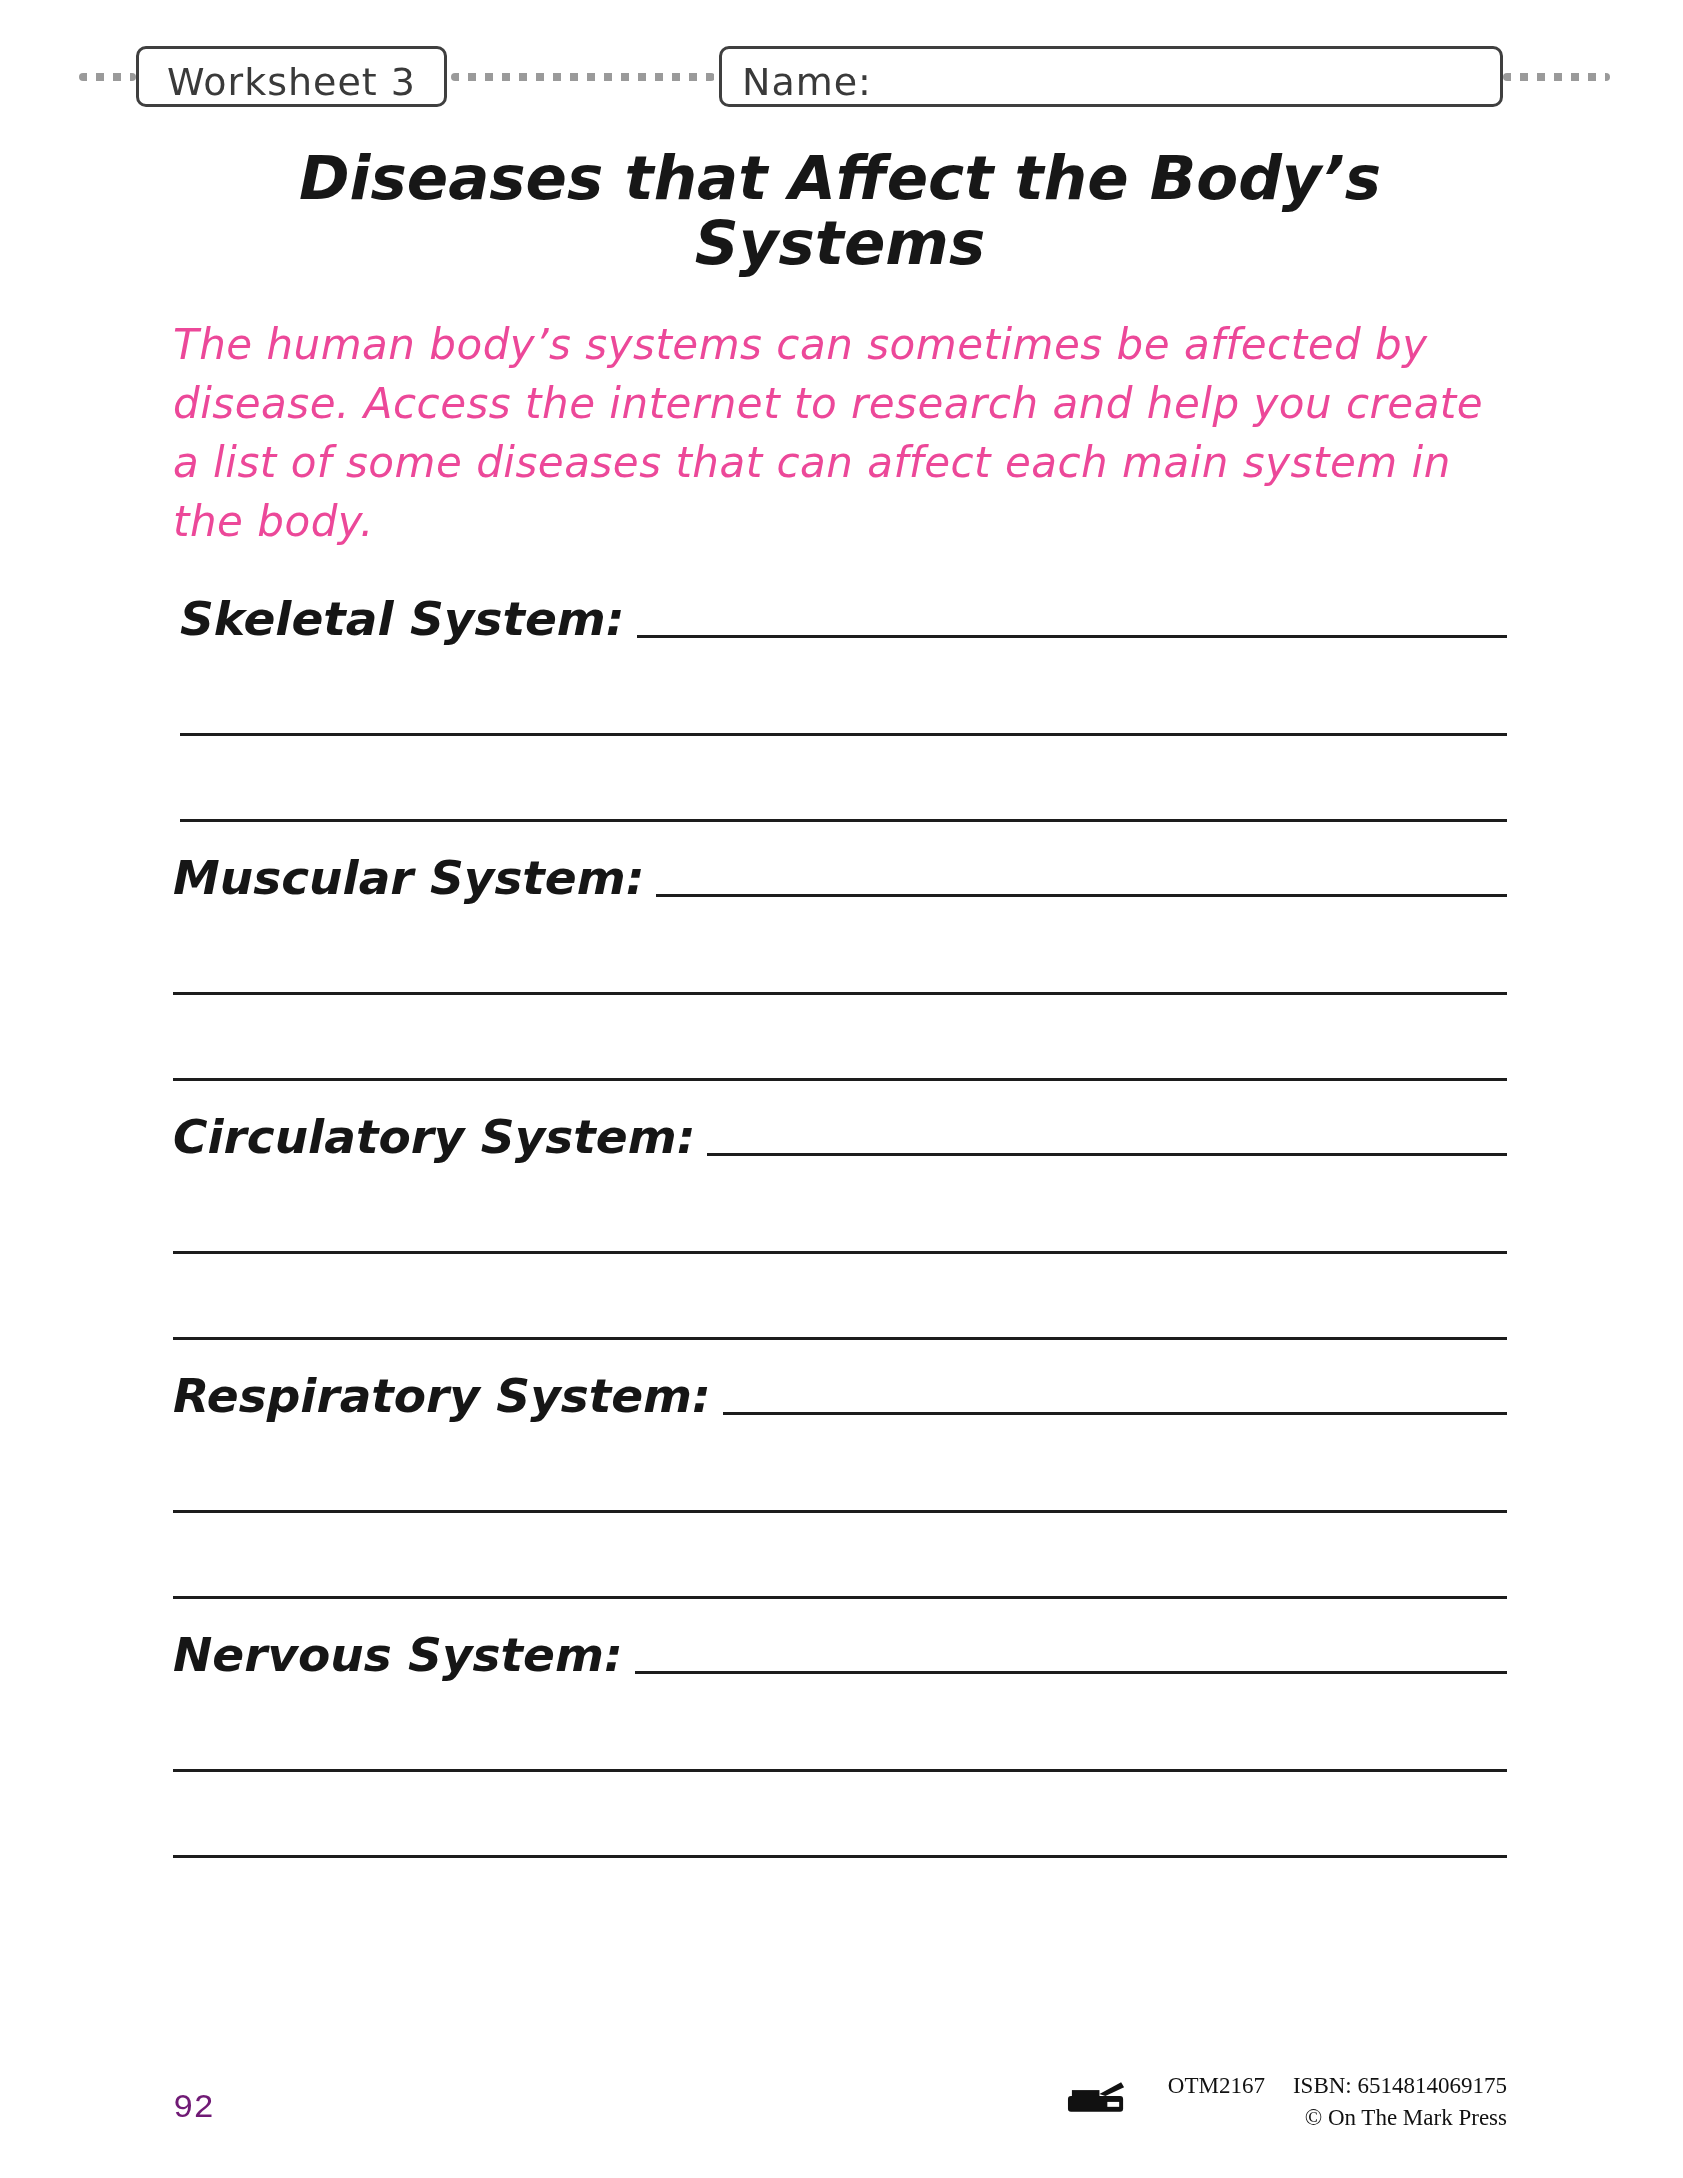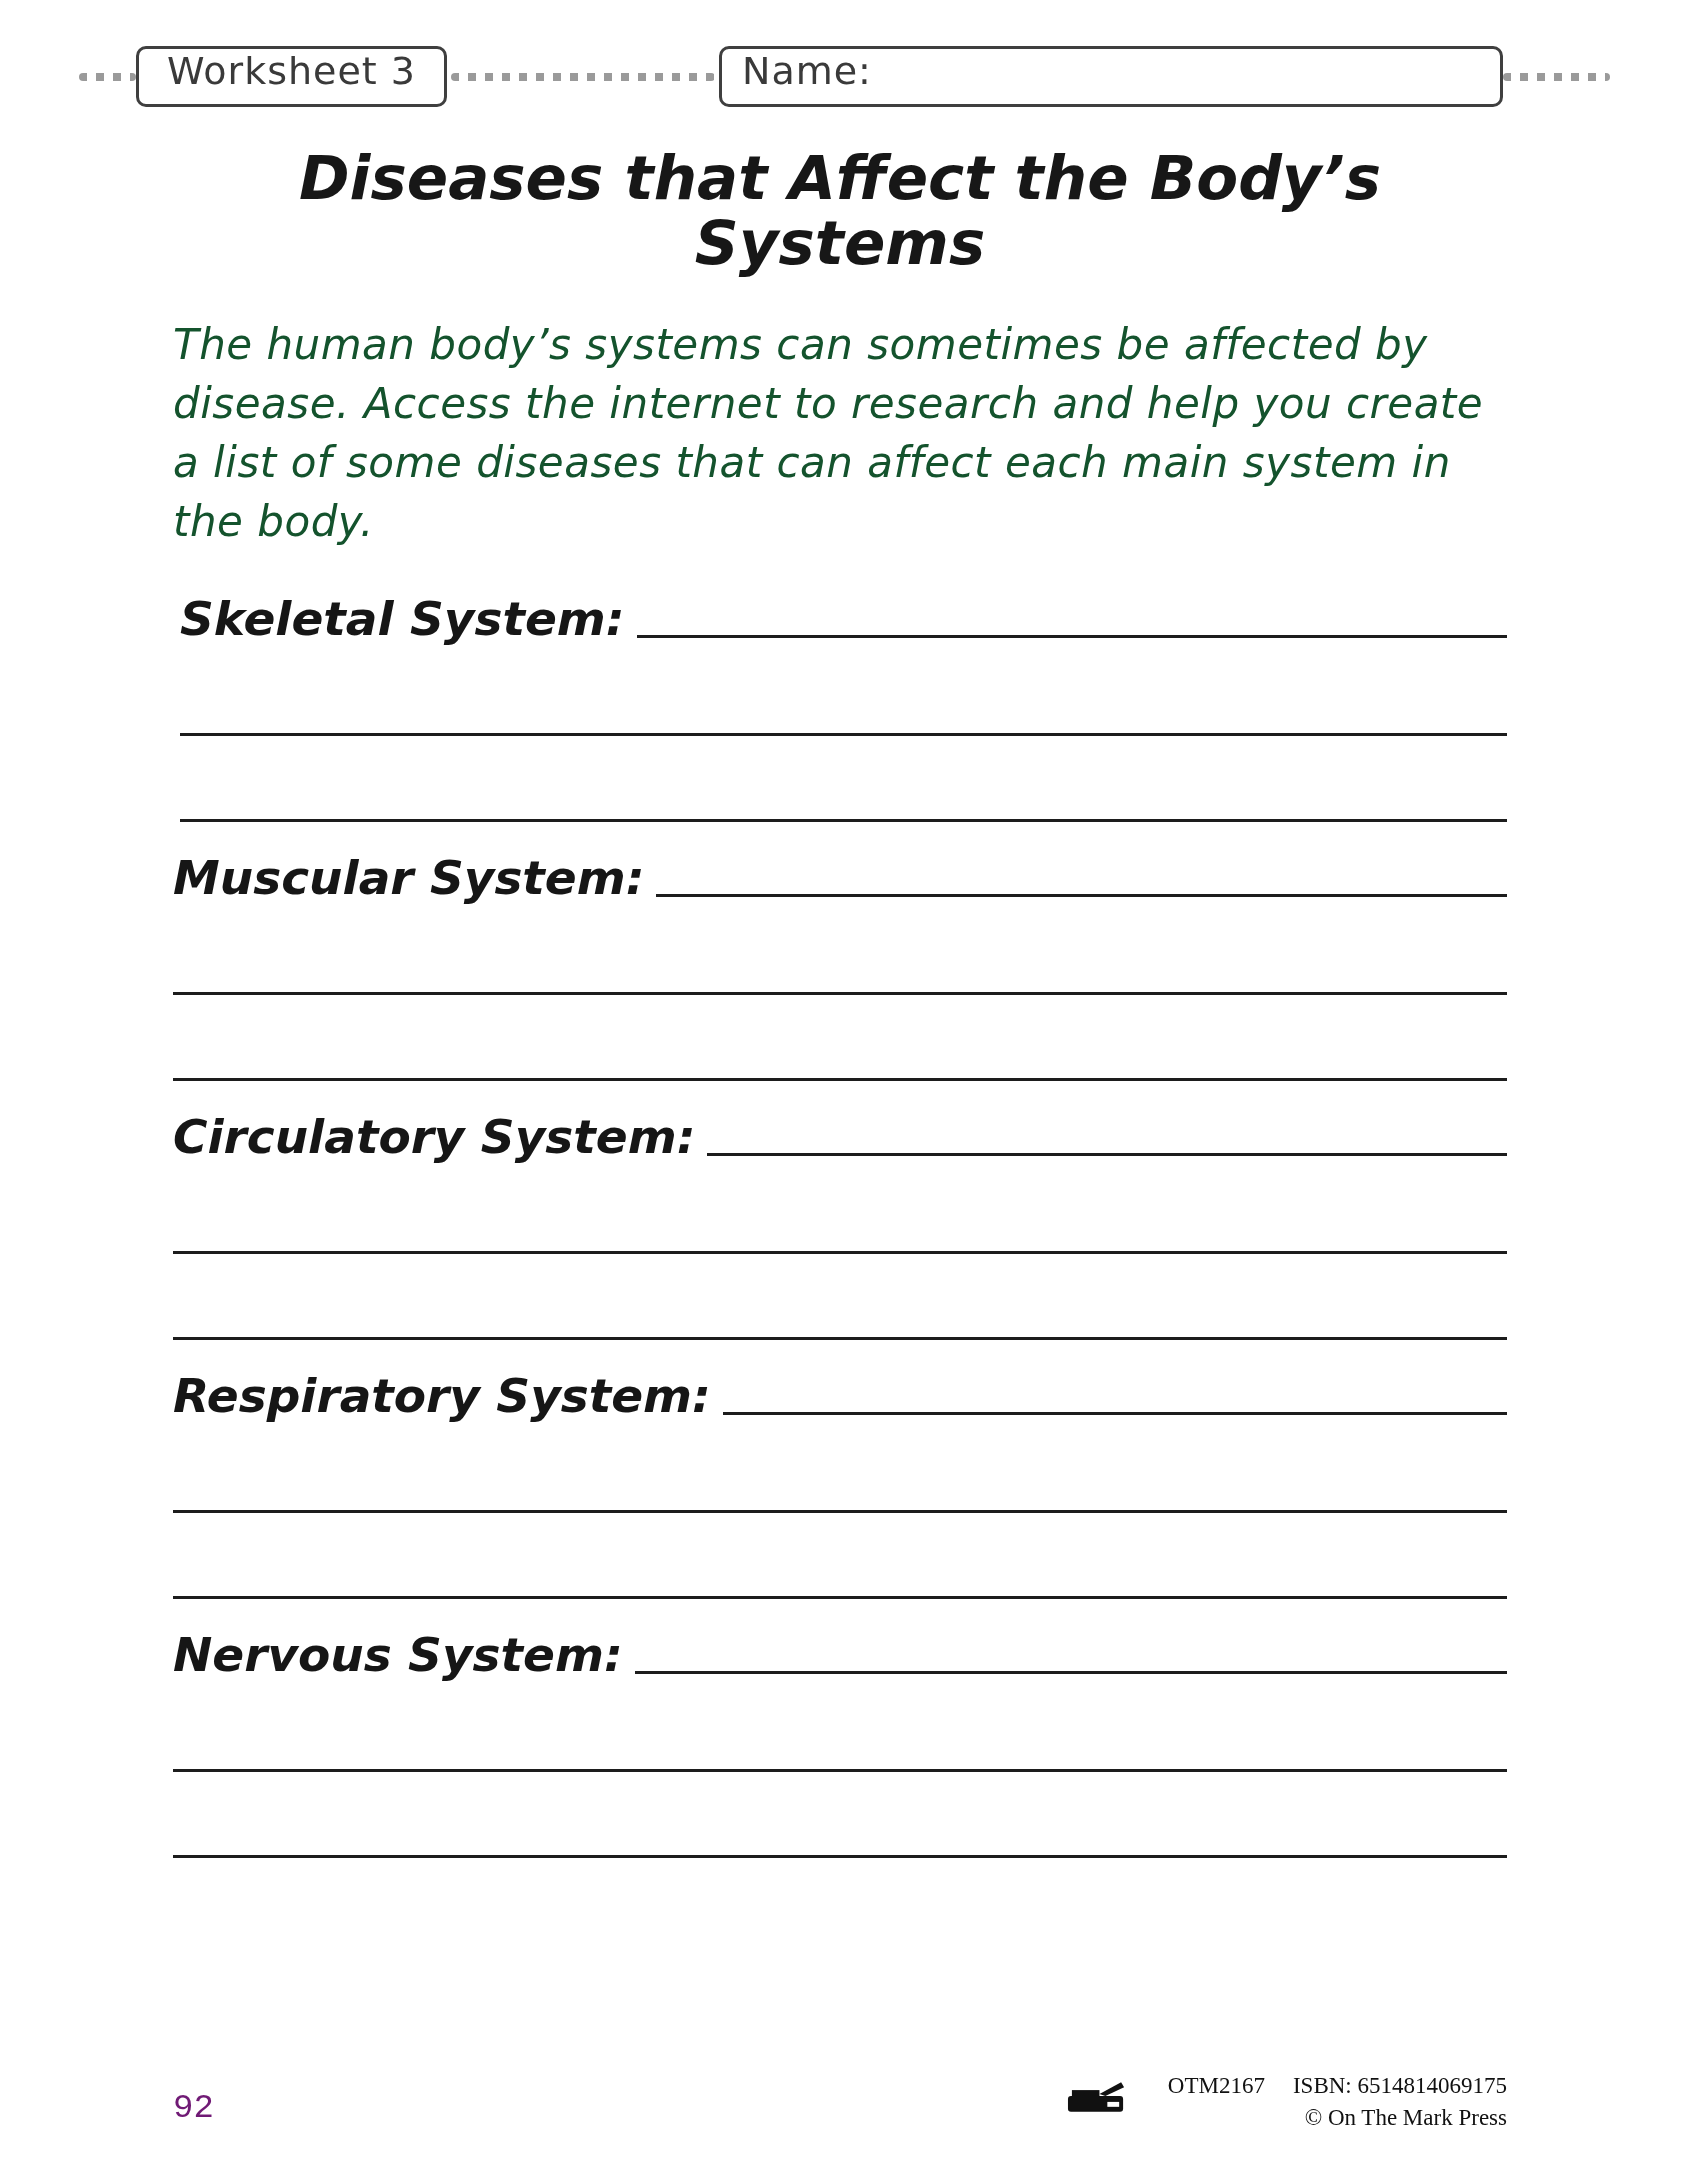--- a/index.html
+++ b/index.html
@@ -27,21 +27,21 @@
   }
   .dots-left  { width: 57px; }
   .dots-mid   { flex: 1; margin: 0 4px; }
   .dots-right { width: 107px; }
   .hdr-box {
     box-sizing: border-box;
     border: 3px solid #3f3f3f;
     border-radius: 10px;
     height: 61px;
     display: flex;
-    align-items: flex-start;
+    align-items: flex-end;
     background: #fff;
   }
   .worksheet-box {
     padding: 0 28px;
     font-size: 38px;
     color: #3a3a3a;
     letter-spacing: 1px;
     white-space: nowrap;
   }
   .name-box {
@@ -63,21 +63,21 @@
     line-height: 65px;
     font-weight: 800;
     letter-spacing: 0;
     color: #171717;
   }
   .intro {
     margin: 40px 0 0 0;
     font-size: 42px;
     line-height: 59px;
     font-weight: 400;
-    color: #14532d;
+    color: #ec4899;
     letter-spacing: 0.5px;
   }
   .section { margin-top: 28px; }
   .section.first { margin-top: 40px; margin-left: 7px; }
   .label-row {
     display: flex;
     align-items: flex-end;
     height: 55px;
   }
   .section-label {

